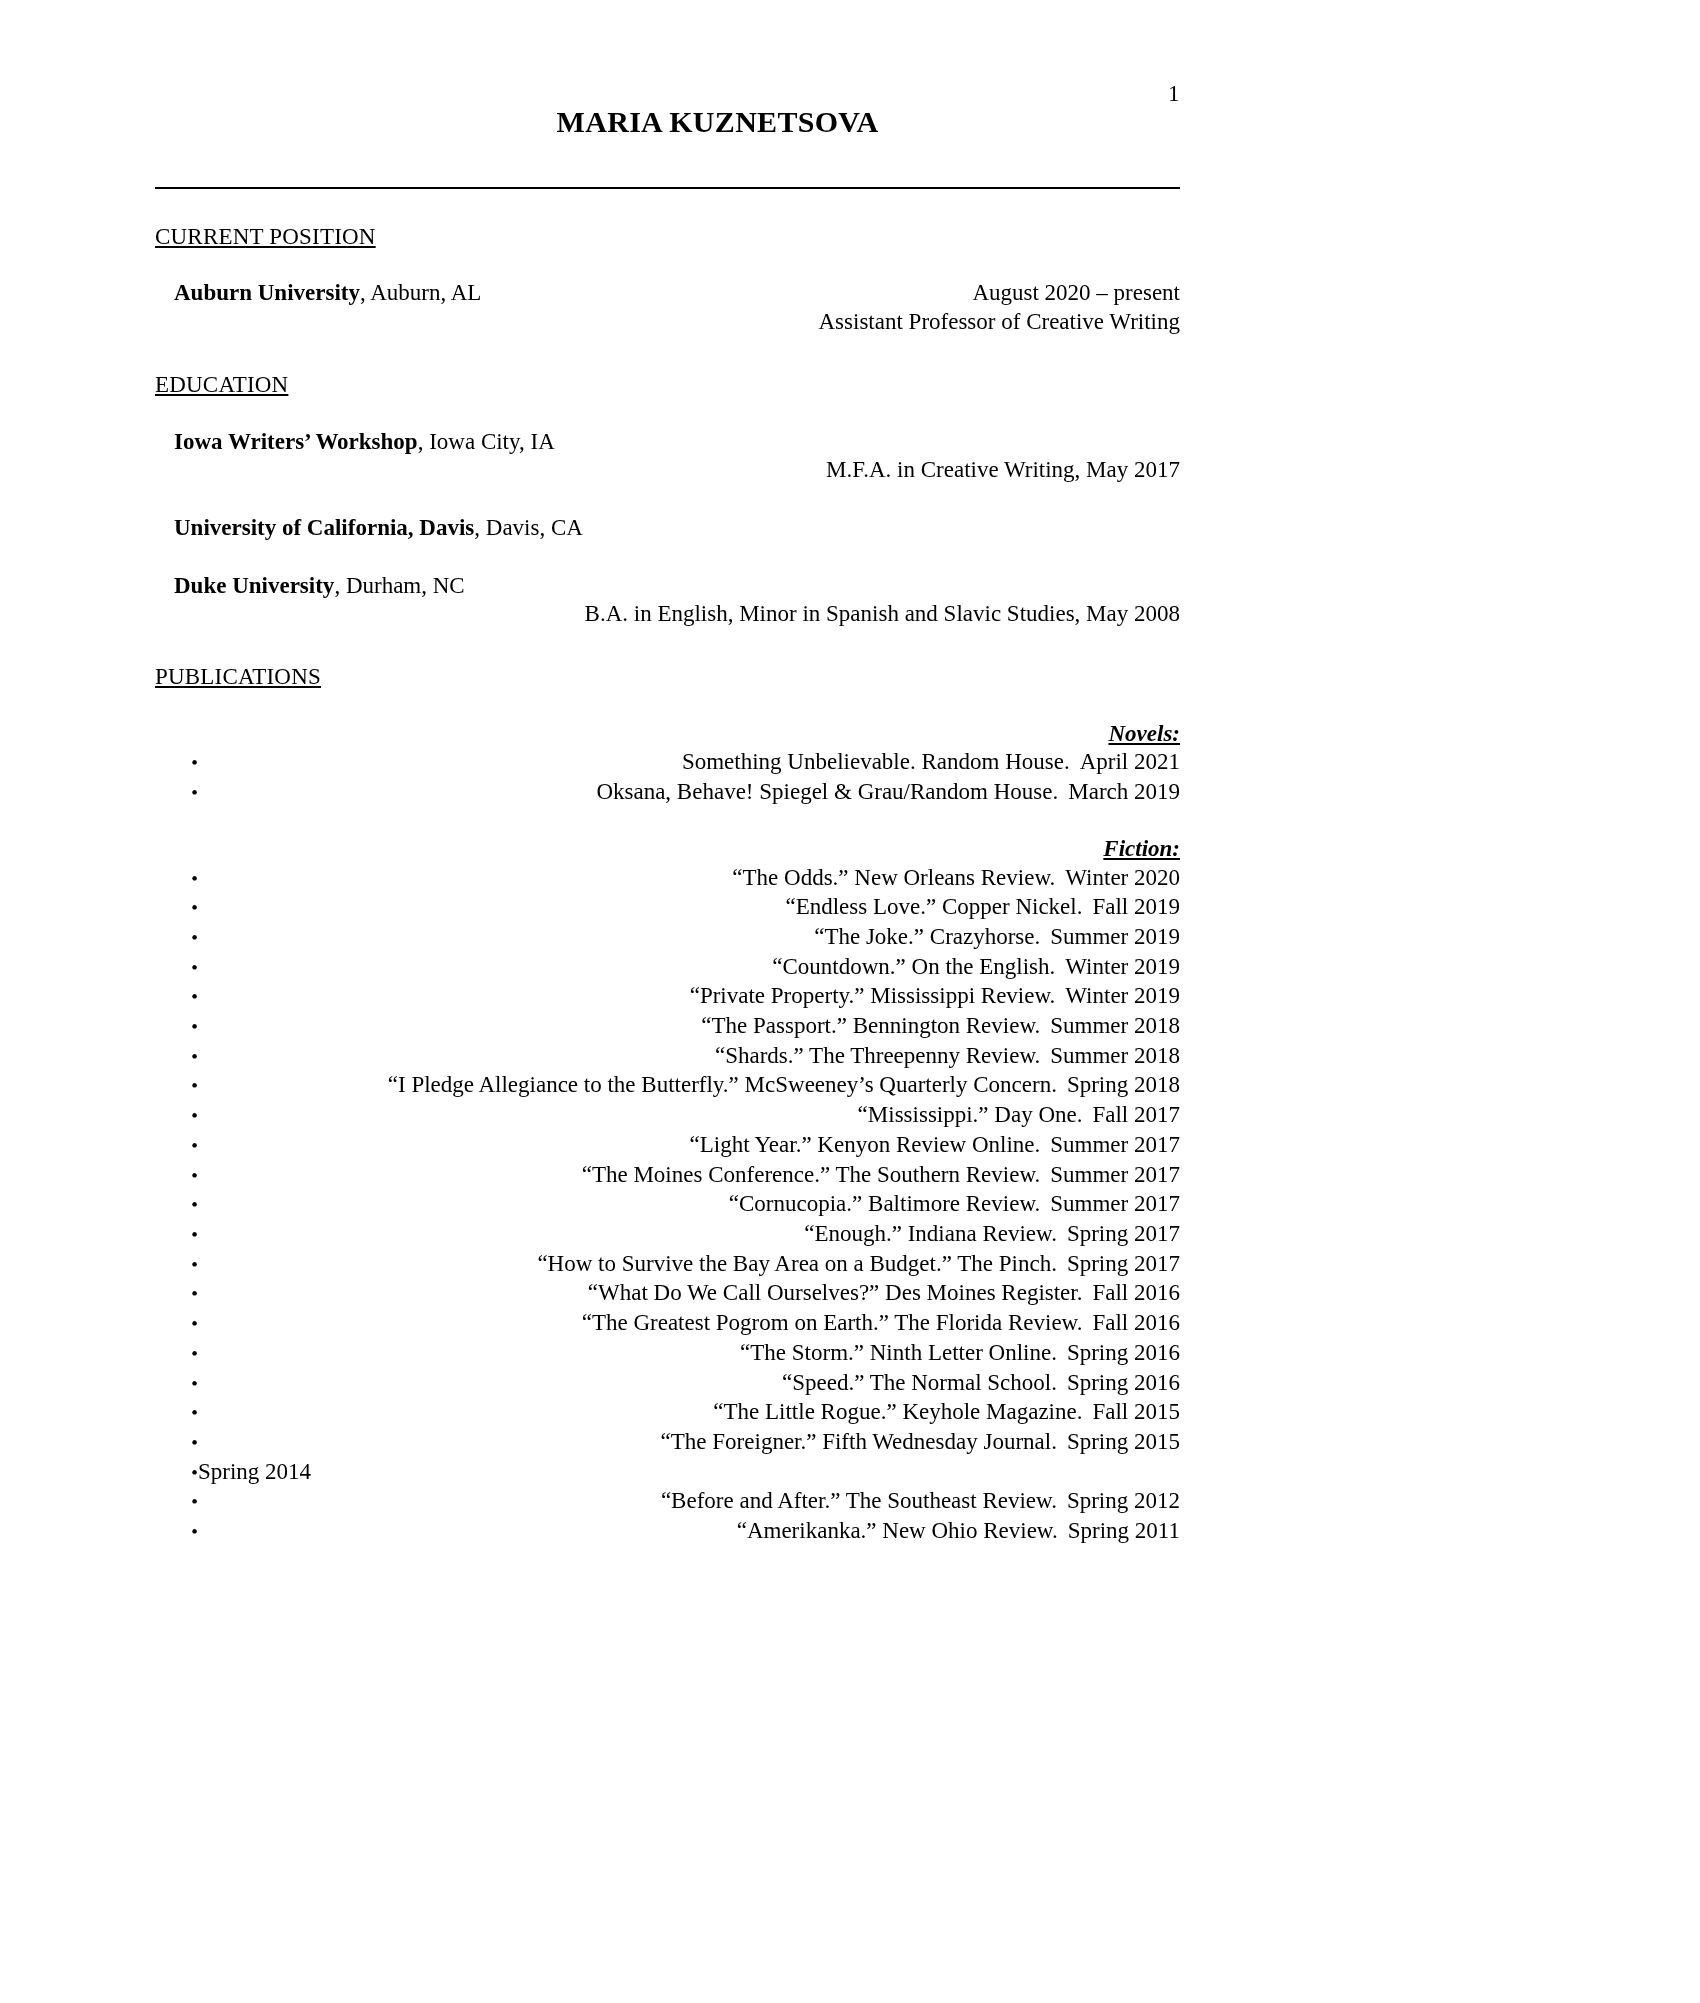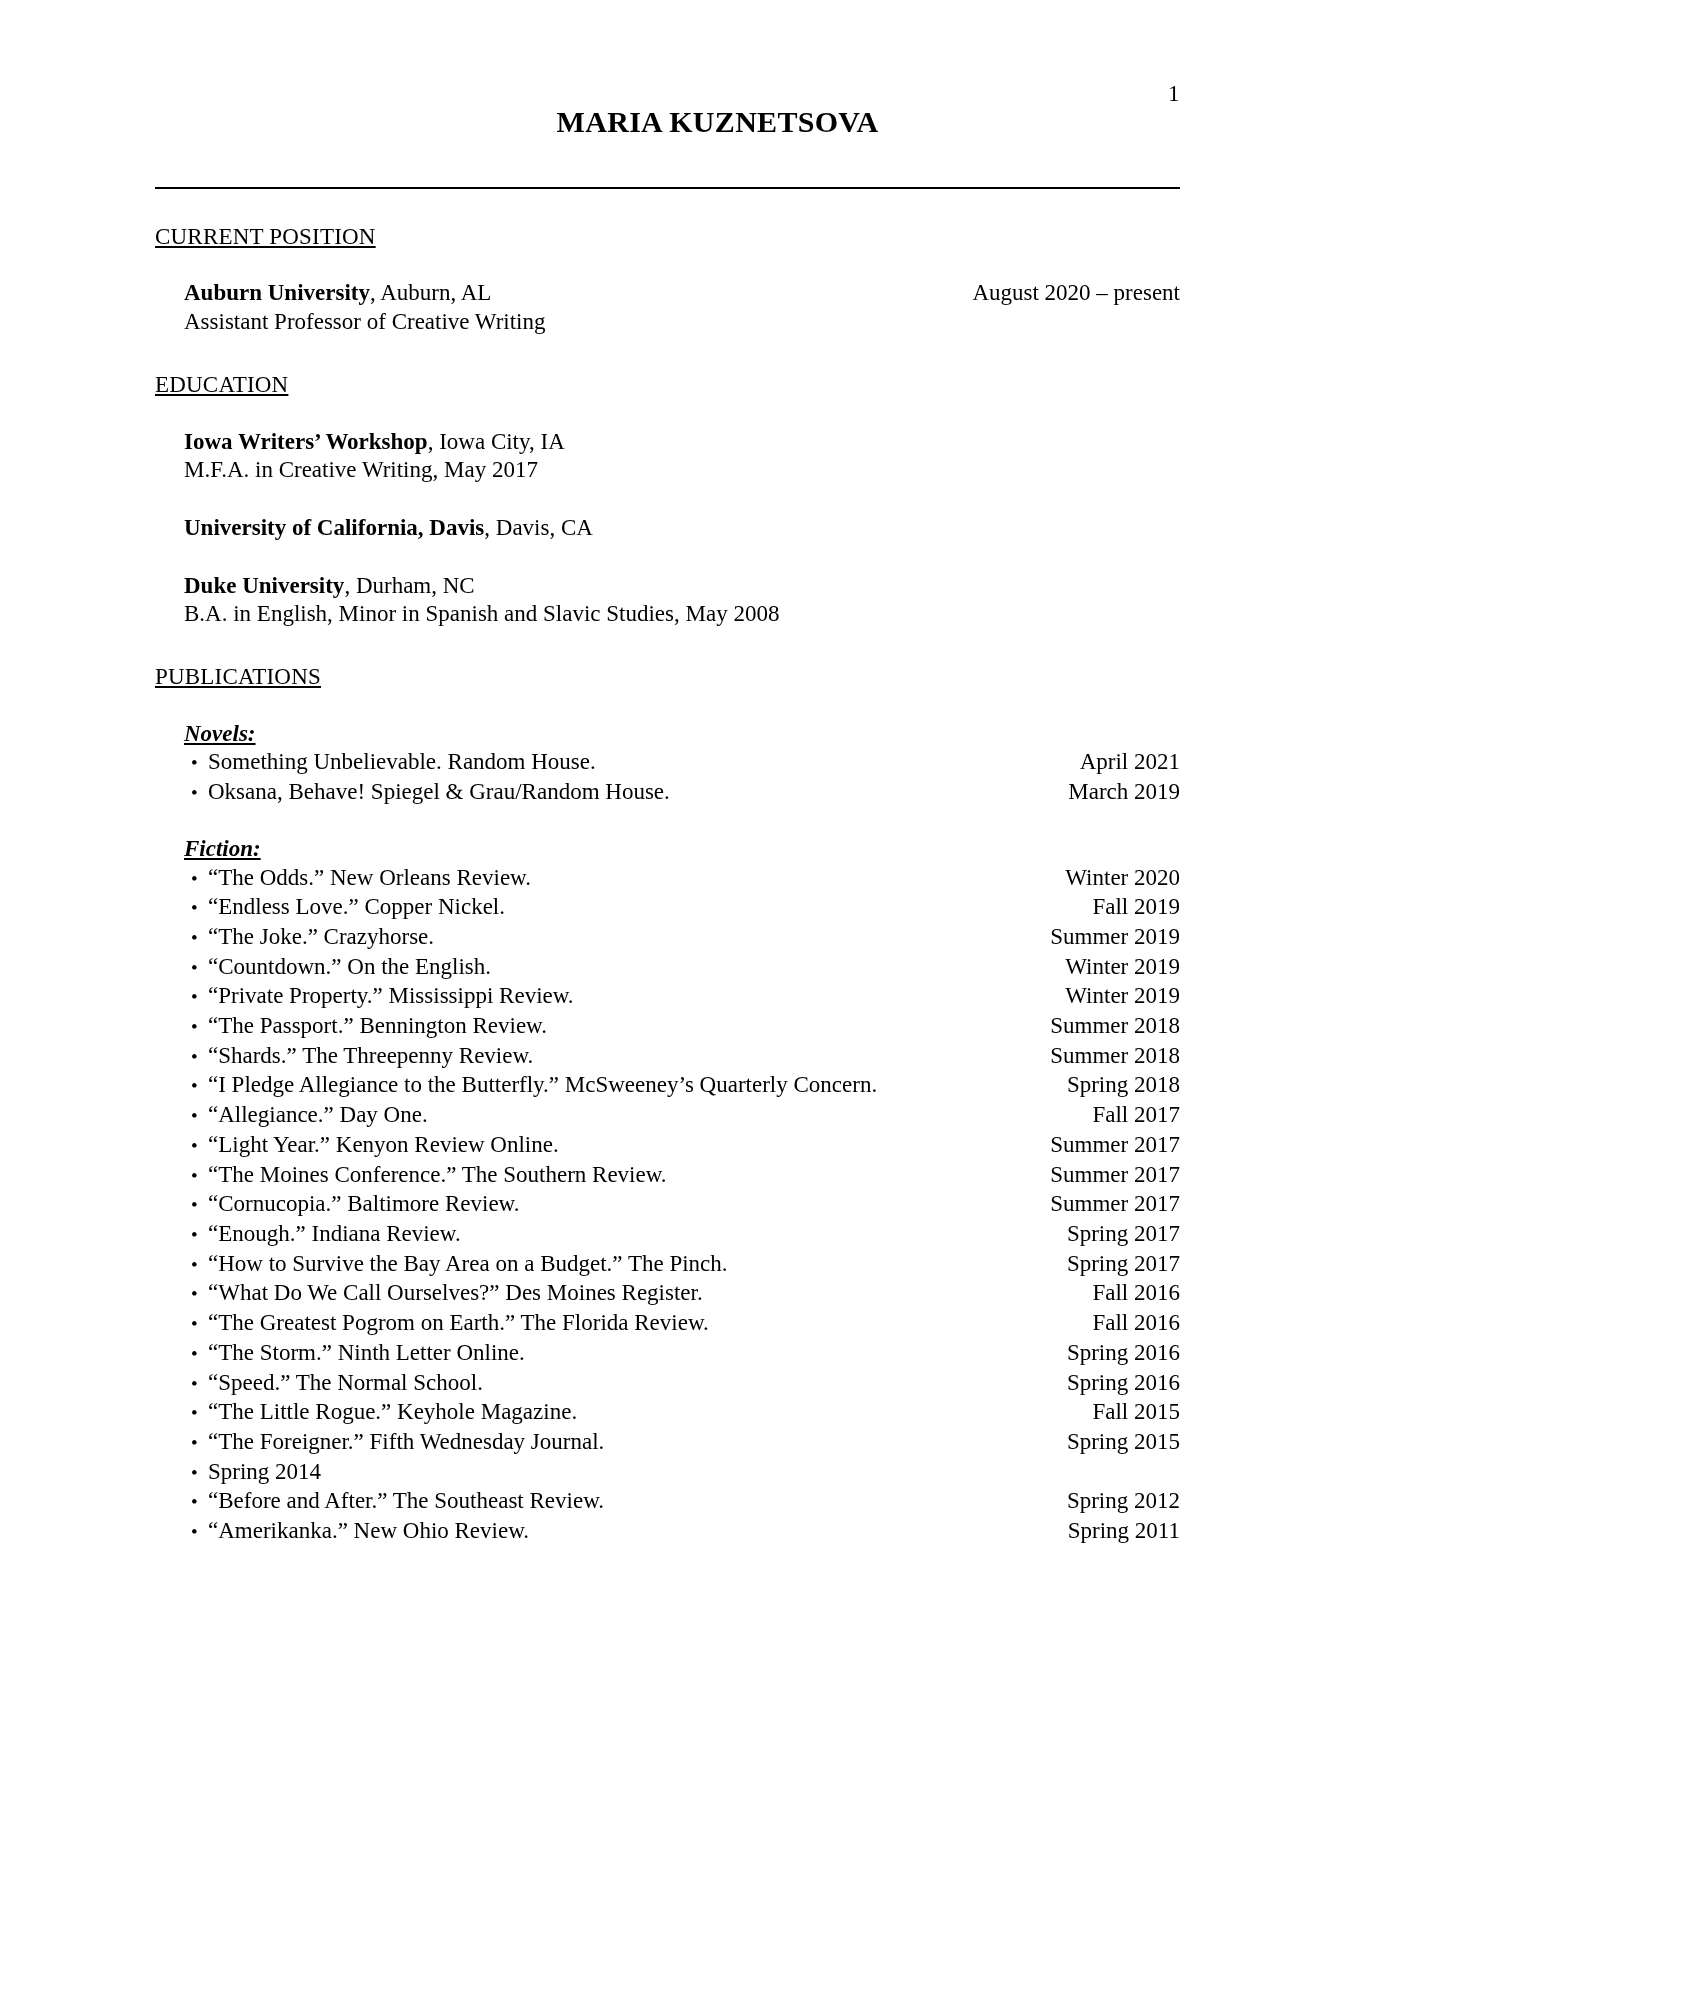--- a/index.html
+++ b/index.html
@@ -40,21 +40,21 @@
     border-bottom: 2px solid #000000;
     margin-top: 50px;
   }
   .section-heading {
     font-size: 23px;
     font-weight: normal;
     text-decoration: underline;
     letter-spacing: 0.2px;
     margin: 34px 0 28px 0;
   }
-  .section-body { margin-left: 29px; }
+  .section-body { margin-left: 19px; text-align: right; }
   .entry { margin-bottom: 29px; }
   .entry:last-child { margin-bottom: 0; }
   .entry-line { display: flex; }
   .entry-line .date { margin-left: auto; }
   .bold { font-weight: bold; }
   .italic { }
   .sub-heading {
     font-weight: bold;
     font-style: italic;
     text-decoration: underline;
@@ -173,21 +173,21 @@
               <span class="pub-text"><span>“Shards.” </span><span class="italic">The Threepenny Review</span><span>.</span></span>
               <span class="date">Summer 2018</span>
             </li>
             <li class="pub-item">
               <span class="bullet">•</span>
               <span class="pub-text"><span>“I Pledge Allegiance to the Butterfly.” </span><span class="italic">McSweeney’s Quarterly Concern</span><span>.</span></span>
               <span class="date">Spring 2018</span>
             </li>
             <li class="pub-item">
               <span class="bullet">•</span>
-              <span class="pub-text"><span>“Allegiance.” </span><span class="italic">Day One.</span></span>
+              <span class="pub-text"><span>“Mississippi.” </span><span class="italic">Day One.</span></span>
               <span class="date">Fall 2017</span>
             </li>
             <li class="pub-item">
               <span class="bullet">•</span>
               <span class="pub-text"><span>“Light Year.” </span><span class="italic">Kenyon Review Online.</span></span>
               <span class="date">Summer 2017</span>
             </li>
             <li class="pub-item">
               <span class="bullet">•</span>
               <span class="pub-text"><span>“The Moines Conference.” </span><span class="italic">The Southern Review</span><span>.</span></span>

